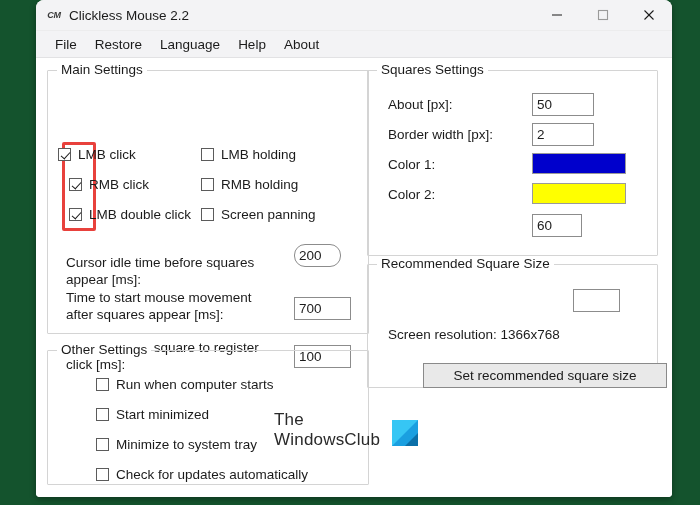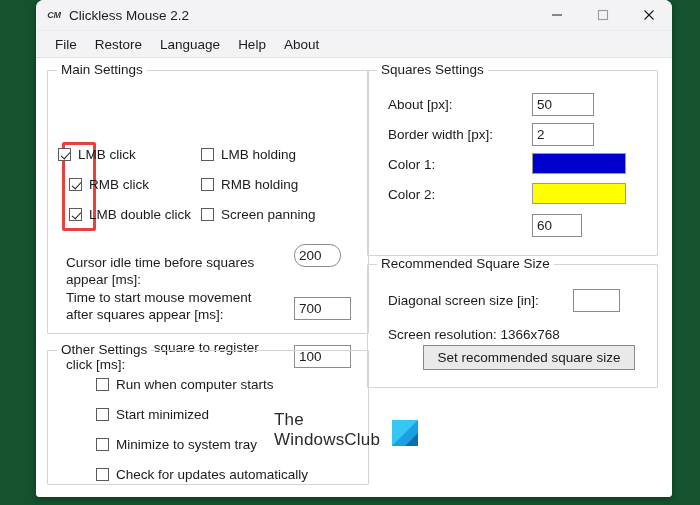--- a/index.html
+++ b/index.html
@@ -360,26 +360,25 @@
 
         <div class="static-text" style="left:20px; top:116px;">Color 2:</div>
         <div class="swatch" id="swatch-2" style="left:164px; top:112px; width:94px; height:21px; background:#FFFF00;"></div>
 
         <div class="textbox" style="left:164px; top:143px; width:50px; height:23px;">60</div>
       </div>
 
       <div class="groupbox" id="gb-recommend">
         <div class="gb-title">Recommended Square Size</div>
 
-        <div class="static-text" style="left:20px; top:28px;">Diagonal screen size [in]:</div>
         <div class="textbox" style="left:205px; top:24px; width:47px; height:23px;" title=""></div>
 
         <div class="static-text" style="left:20px; top:62px;">Screen resolution: 1366x768</div>
 
-        <div class="push-button" style="left:55px; top:80px; width:212px; height:25px;">Set recommended square size</div>
+        <div class="push-button" style="left:55px; top:98px; width:244px; height:25px;">Set recommended square size</div>
       </div>
 
       <div id="watermark">
         <div id="wm-text">
           <span>The</span><br>
           <span>WindowsClub</span>
         </div>
         <div id="wm-logo"></div>
       </div>
 

